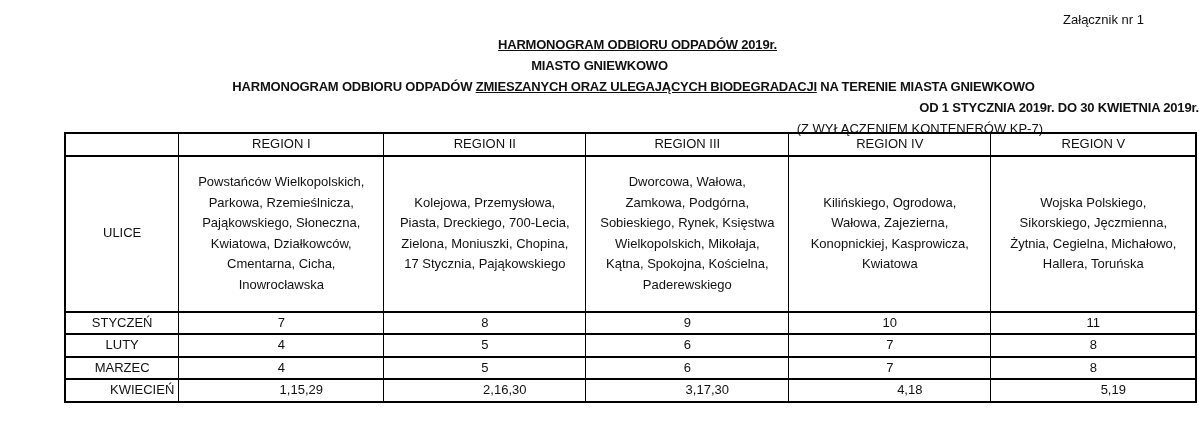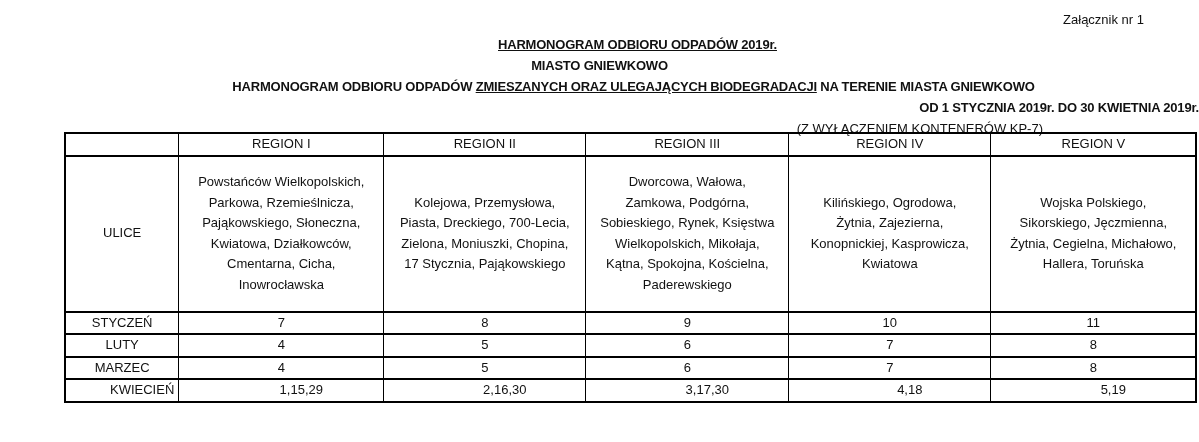--- a/index.html
+++ b/index.html
@@ -59,21 +59,21 @@
     <td>
       <div>Dworcowa, Wałowa,</div>
       <div>Zamkowa, Podgórna,</div>
       <div>Sobieskiego, Rynek, Księstwa</div>
       <div>Wielkopolskich, Mikołaja,</div>
       <div>Kątna, Spokojna, Kościelna,</div>
       <div>Paderewskiego</div>
     </td>
     <td>
       <div>Kilińskiego, Ogrodowa,</div>
-      <div>Żytnia, Zajezierna,</div>
+      <div>Wałowa, Zajezierna,</div>
       <div>Konopnickiej, Kasprowicza,</div>
       <div>Kwiatowa</div>
     </td>
     <td>
       <div>Wojska Polskiego,</div>
       <div>Sikorskiego, Jęczmienna,</div>
       <div>Żytnia, Cegielna, Michałowo,</div>
       <div>Hallera, Toruńska</div>
     </td>
   </tr>

